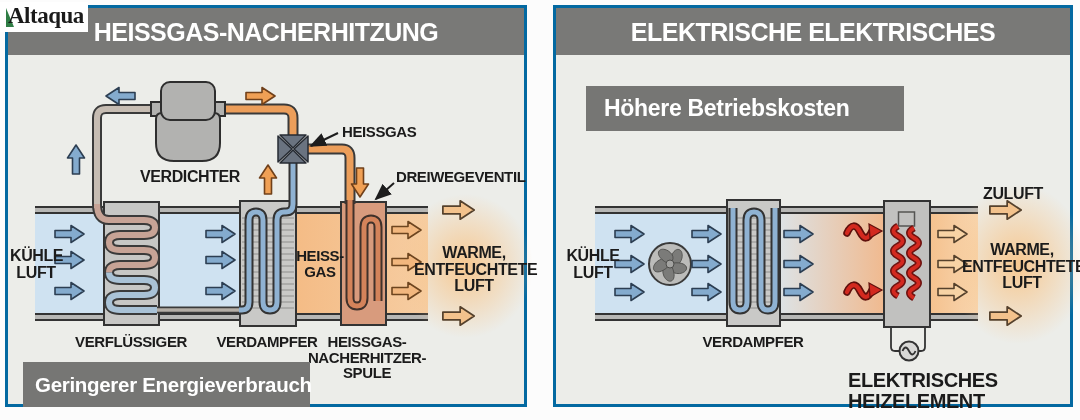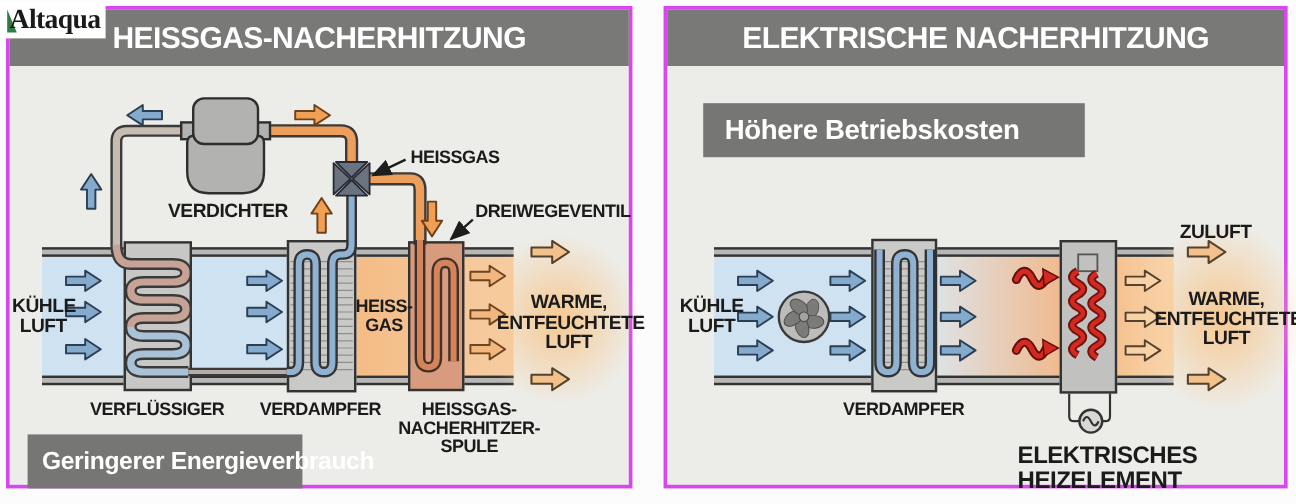--- a/index.html
+++ b/index.html
@@ -1,18 +1,18 @@
 <!DOCTYPE html>
 <html><head>
 <meta charset="utf-8">
 <style>
   html,body{margin:0;padding:0;}
   body{width:1080px;height:420px;position:relative;background:#fcfcfc;
        font-family:"Liberation Sans","DejaVu Sans",sans-serif;overflow:hidden;}
-  .panel{position:absolute;top:5px;height:402px;background:#ecede9;border:3px solid #d946ef;box-sizing:border-box;}
+  .panel{position:absolute;top:5px;height:402px;background:#ecede9;border:3px solid #0369a1;box-sizing:border-box;}
   #panel-left{left:5px;width:522px;}
   #panel-right{left:553px;width:520px;}
   .bar{position:absolute;left:0;right:0;top:0;height:47px;background:#797977;color:#ffffff;
        text-align:center;font-weight:bold;font-size:25px;line-height:48px;letter-spacing:-0.5px;}
   .badge{position:absolute;background:#767674;color:#fff;font-size:20.5px;font-weight:bold;
          letter-spacing:-0.3px;white-space:nowrap;}
   .lbl{position:absolute;font-weight:bold;color:#1b1b1b;white-space:pre-line;text-align:center;
        letter-spacing:-0.4px;line-height:1.04;}
   .zone{position:absolute;}
   .wall{position:absolute;height:4px;background:#b7b7b5;border-top:2px solid #333;border-bottom:2px solid #333;}
@@ -127,34 +127,34 @@
     </g>
   </svg>
 
   <div class="lbl" style="left:127px;top:161px;width:110px;font-size:16px;">VERDICHTER</div>
   <div class="lbl" style="left:334px;top:116px;width:90px;font-size:15px;text-align:left;">HEISSGAS</div>
   <div class="lbl" style="left:388px;top:161px;width:125px;font-size:15px;text-align:left;">DREIWEGEVENTIL</div>
   <div class="lbl" style="left:2px;top:240px;width:52px;font-size:16px;">KÜHLE
 LUFT</div>
   <div class="lbl" style="left:63px;top:326px;width:120px;font-size:15px;">VERFLÜSSIGER</div>
   <div class="lbl" style="left:199px;top:326px;width:120px;font-size:15px;">VERDAMPFER</div>
-  <div class="lbl" style="left:299px;top:326px;width:120px;font-size:15px;margin-left:24px;">HEISSGAS-
+  <div class="lbl" style="left:299px;top:326px;width:120px;font-size:15px;">HEISSGAS-
 NACHERHITZER-
 SPULE</div>
   <div class="lbl" style="left:282px;top:240px;width:60px;font-size:15px;text-align:center;">HEISS-
 GAS</div>
   <div class="lbl" style="left:406px;top:237px;width:120px;font-size:16px;">WARME,
 ENTFEUCHTETE
 LUFT</div>
 
-  <div class="badge" style="left:15px;top:354px;width:229px;height:45px;line-height:45px;padding-left:12px;box-sizing:border-box;"><span>Geringerer Energieverbrauch</span></div>
+  <div class="badge" style="left:15px;top:354px;width:287px;height:45px;line-height:45px;padding-left:12px;box-sizing:border-box;"><span>Geringerer Energieverbrauch</span></div>
 </div>
 
 <div class="panel" id="panel-right">
-  <div class="bar"><span>ELEKTRISCHE NACHERHITZUNG</span></div>
+  <div class="bar"><span>ELEKTRISCHE ELEKTRISCHES</span></div>
 
   <div class="badge" style="left:30px;top:78px;width:318px;height:45px;line-height:45px;padding-left:18px;box-sizing:border-box;font-size:23px;"><span>Höhere Betriebskosten</span></div>
 
   <div class="zone" style="left:39px;top:206px;width:131px;height:99px;background:#cfe2f1;"></div>
   <div class="zone" style="left:225px;top:206px;width:102px;height:99px;background:linear-gradient(90deg,#dde2e4,#f0ba90);"></div>
   <div class="zone" style="left:375px;top:206px;width:47px;height:99px;background:linear-gradient(90deg,#f5c28f,#f8d6b0);"></div>
   <div class="wall" style="left:39px;top:198px;width:383px;"></div>
   <div class="wall" style="left:39px;top:305px;width:383px;"></div>
   <div class="glow" style="left:393px;top:176px;width:138px;height:160px;background:radial-gradient(closest-side,rgba(247,198,140,0.95),rgba(247,198,140,0));"></div>
 

